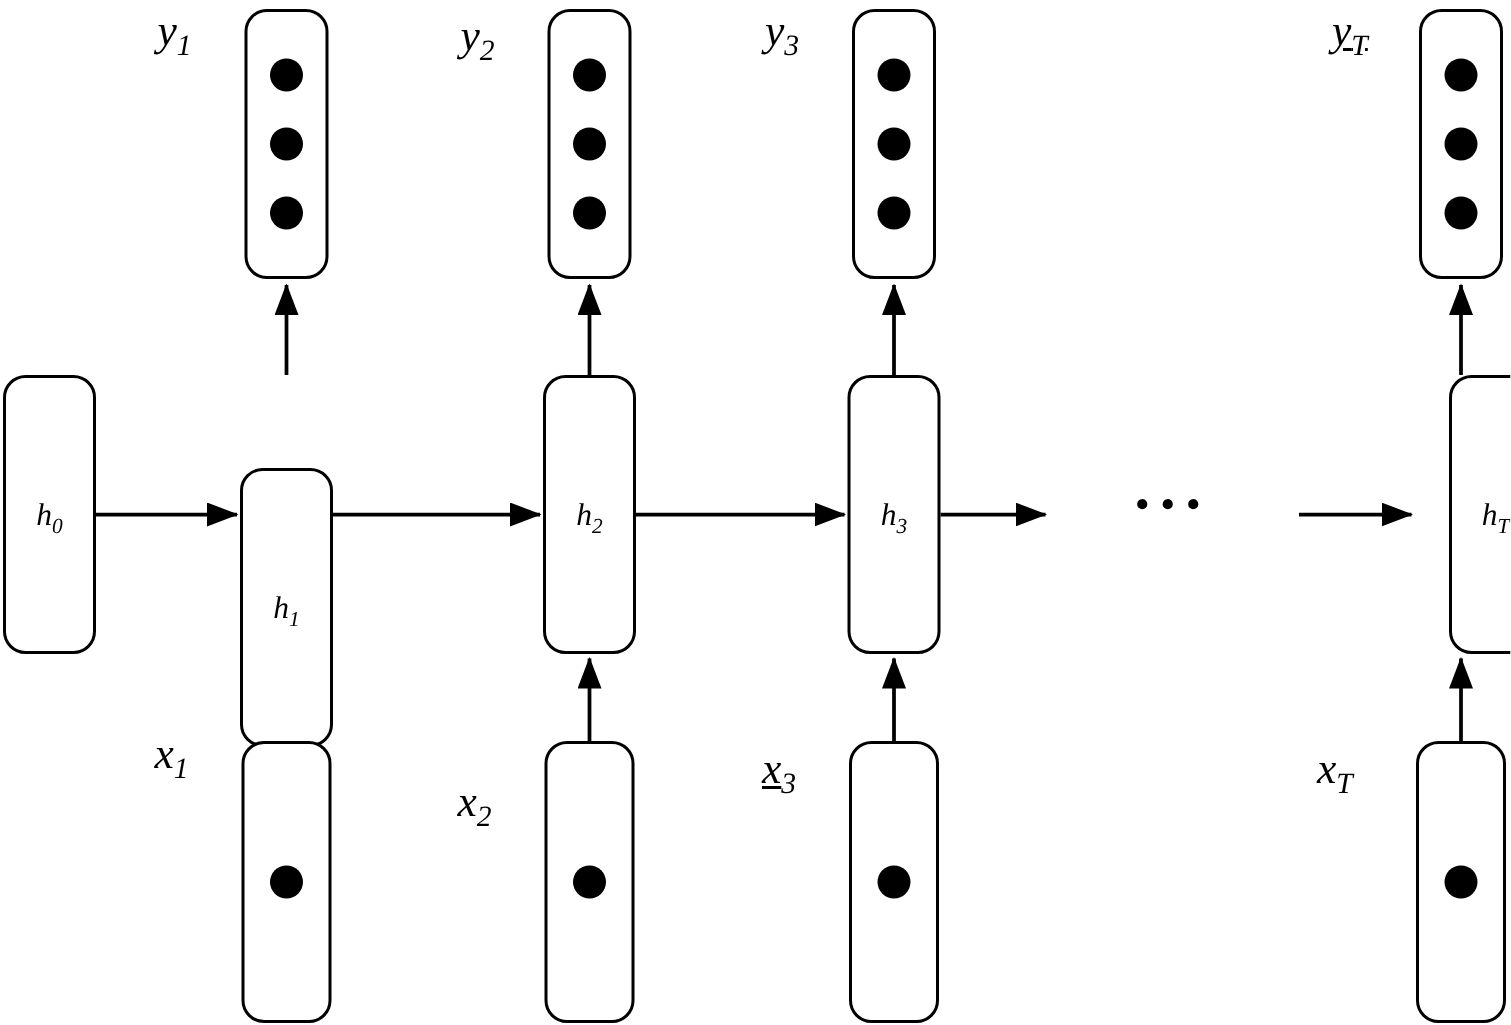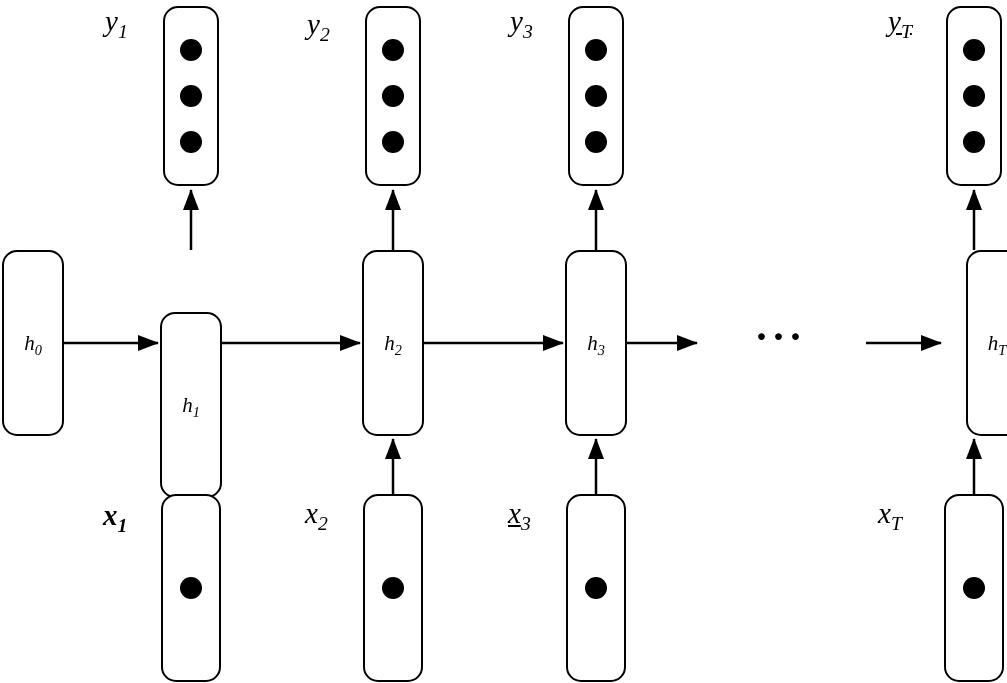--- a/index.html
+++ b/index.html
@@ -123,37 +123,37 @@
   <div>
     <div class="side-label" style="left:105px; top:6px;"><span>y</span><sub>1</sub></div>
     <div class="box y-box" style="left:163px; top:6px;">
       <span class="dot"></span>
       <span class="dot"></span>
       <span class="dot"></span>
     </div>
     <div class="box h-box" style="left:160px; top:266px;margin-top:46px;">
       <span class="node-label"><span>h</span><sub>1</sub></span>
     </div>
-    <div class="side-label" style="left:103px; top:500px;font-weight:bold;"><span>x</span><sub>1</sub></div>
+    <div class="side-label" style="left:103px; top:488px;"><span>x</span><sub>1</sub></div>
     <div class="box x-box" style="left:161px; top:494px;">
       <span class="dot"></span>
     </div>
   </div>
 
   <div>
     <div class="side-label" style="left:307px; top:9px;"><span>y</span><sub>2</sub></div>
     <div class="box y-box" style="left:365px; top:6px;">
       <span class="dot"></span>
       <span class="dot"></span>
       <span class="dot"></span>
     </div>
     <div class="box h-box" style="left:362px; top:250px;justify-content:center;">
       <span class="node-label"><span>h</span><sub>2</sub></span>
     </div>
-    <div class="side-label" style="left:305px; top:498px;"><span>x</span><sub>2</sub></div>
+    <div class="side-label" style="left:305px; top:520px;"><span>x</span><sub>2</sub></div>
     <div class="box x-box" style="left:363px; top:494px;">
       <span class="dot"></span>
     </div>
   </div>
 
   <div>
     <div class="side-label" style="left:510px; top:6px;"><span>y</span><sub>3</sub></div>
     <div class="box y-box" style="left:568px; top:6px;">
       <span class="dot"></span>
       <span class="dot"></span>

